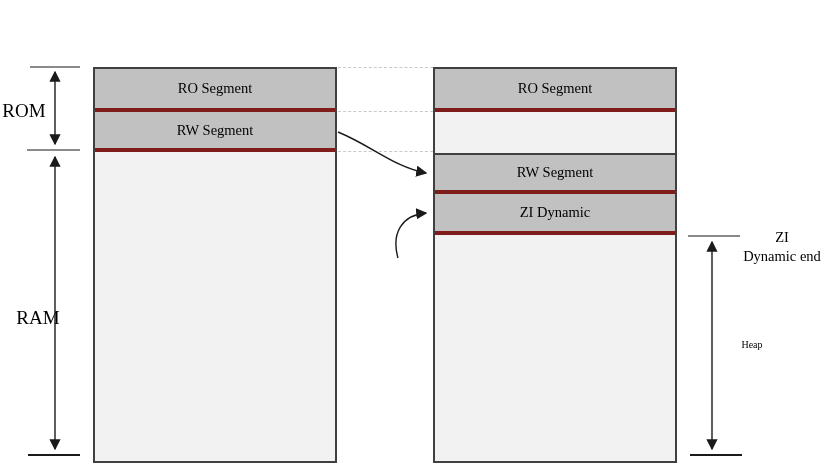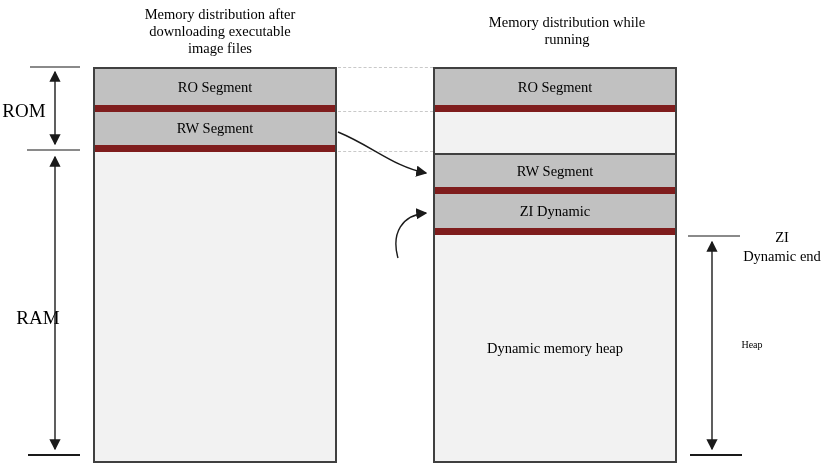--- a/index.html
+++ b/index.html
@@ -14,21 +14,21 @@
   }
   .col {
     position:absolute; top:67px; width:244px; height:396px;
     border:2px solid #404040; background:#f2f2f2; box-sizing:border-box;
     display:flex; flex-direction:column;
   }
   .seg {
     box-sizing:border-box; display:flex; align-items:center; justify-content:center;
     font-size:14.5px; flex:0 0 auto;
   }
-  .seg.gray  { background:#c1c1c1; border-bottom:7px solid #7f1d1d; }
+  .seg.gray  { background:#c1c1c1; border-bottom:4px solid #7f1d1d; }
   .seg.light { background:#f2f2f2; }
   .seg.light.bordered { border-bottom:2px solid #404040; }
   .seg.fill  { flex:1 1 auto; }
   .dash {
     position:absolute; left:338px; width:95px; height:0;
     border-top:1px dashed #c9c9c9;
   }
   .tick { position:absolute; height:2px; }
   .tick.gray  { background:#8a8a8a; }
   .tick.dark  { background:#1a1a1a; }
@@ -36,38 +36,32 @@
     position:absolute; font-size:19px; line-height:19px; text-align:center;
     white-space:pre-line;
   }
   svg.overlay { position:absolute; left:0; top:0; pointer-events:none; }
 </style>
 </head>
 <body>
 
 <div class="canvas">
 
-  <div class="title" style="left:93px; top:6px; width:254px;">Memory distribution after
-downloading executable
-image files</div>
-  <div class="title" style="left:440px; top:14px; width:254px;">Memory distribution while
-running</div>
 
   <div class="col" style="left:93px;">
     <div class="seg gray" style="height:43px;">RO Segment</div>
     <div class="seg gray" style="height:40px;">RW Segment</div>
     <div class="seg light fill"></div>
   </div>
 
   <div class="col" style="left:433px;">
     <div class="seg gray" style="height:43px;">RO Segment</div>
     <div class="seg light bordered" style="height:43px;"></div>
     <div class="seg gray" style="height:39px;">RW Segment</div>
     <div class="seg gray" style="height:41px;">ZI Dynamic</div>
-    <div class="seg light fill">Dynamic memory heap</div>
   </div>
 
   <div class="dash" style="top:67px;"></div>
   <div class="dash" style="top:111px;"></div>
   <div class="dash" style="top:151px;"></div>
 
   <div class="tick gray" style="left:30px; top:66px;  width:50px;"></div>
   <div class="tick gray" style="left:27px; top:149px; width:53px;"></div>
   <div class="tick dark" style="left:28px; top:454px; width:52px;"></div>
 

